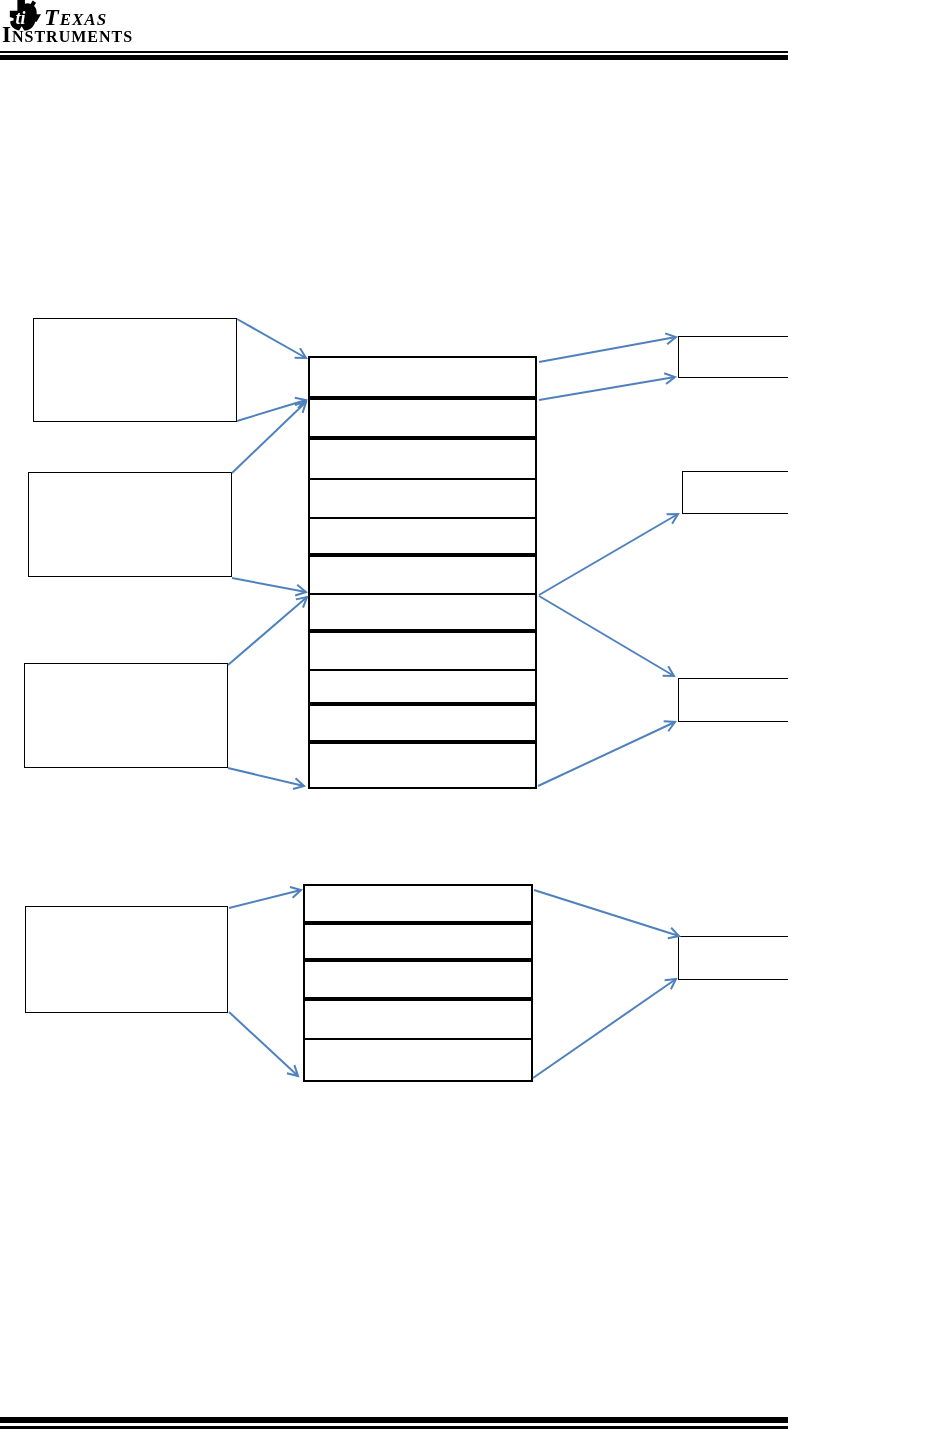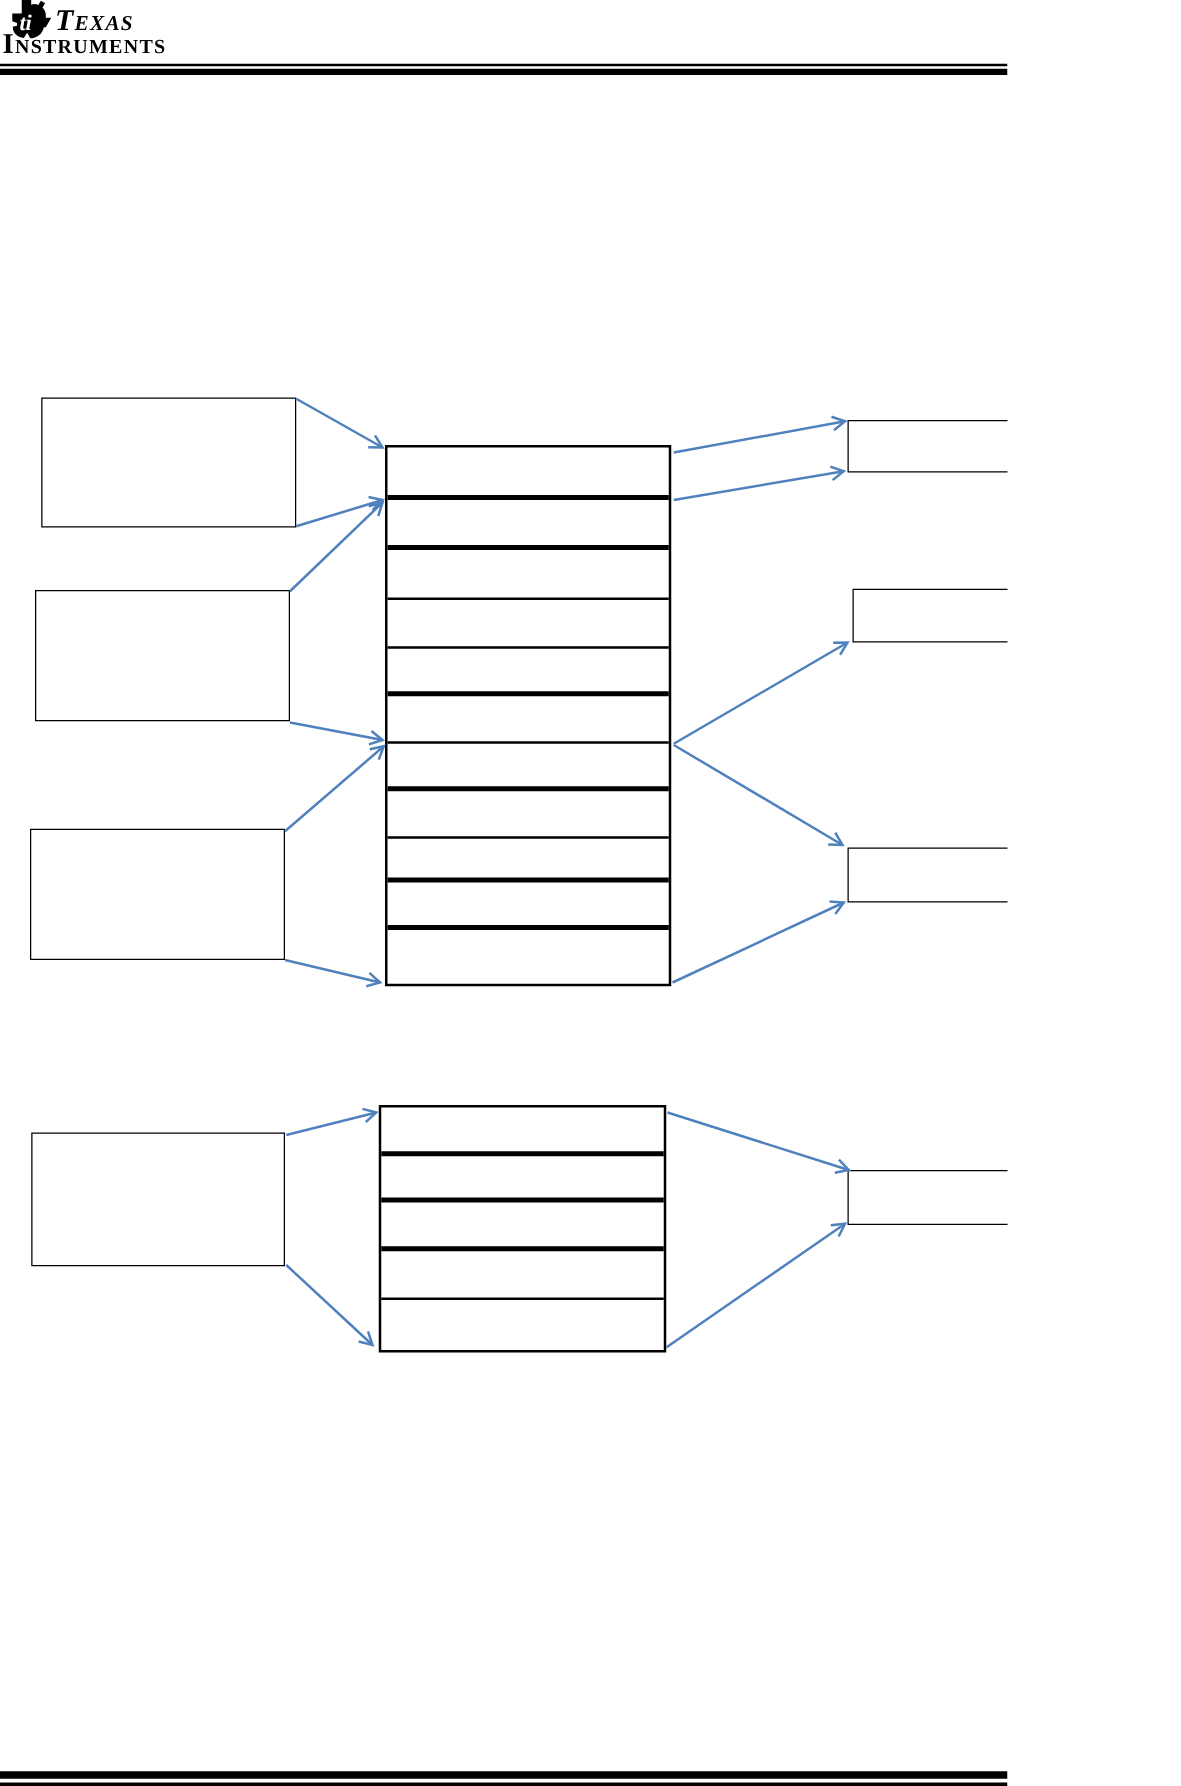--- a/index.html
+++ b/index.html
@@ -1,17 +1,17 @@
 <!DOCTYPE html>
 <html><head>
 <meta charset="utf-8">
 <style>
   html,body{margin:0;padding:0;background:#ffffff;}
   .page{position:relative;width:788px;height:1429px;background:#ffffff;overflow:hidden;
-        font-family:"Liberation Serif", serif;padding-left:18px;}
+        font-family:"Liberation Serif", serif;}
 
   
   .brand{position:absolute;font-weight:700;color:#000;font-variant:small-caps;white-space:nowrap;}
   .brand-texas{left:44px;top:4px;font-size:24px;letter-spacing:1px;font-style:italic;}
   .brand-instruments{left:2px;top:22px;font-size:23px;letter-spacing:1px;}
   .ti-bug{position:absolute;left:7px;top:0px;width:34px;height:34px;}
   .rule{position:absolute;left:0;right:0;background:#000;}
   .header-rule-thin{top:51px;height:2px;}
   .header-rule-thick{top:55px;height:5px;}
   .footer-rule-thick{top:1417px;height:6px;}

